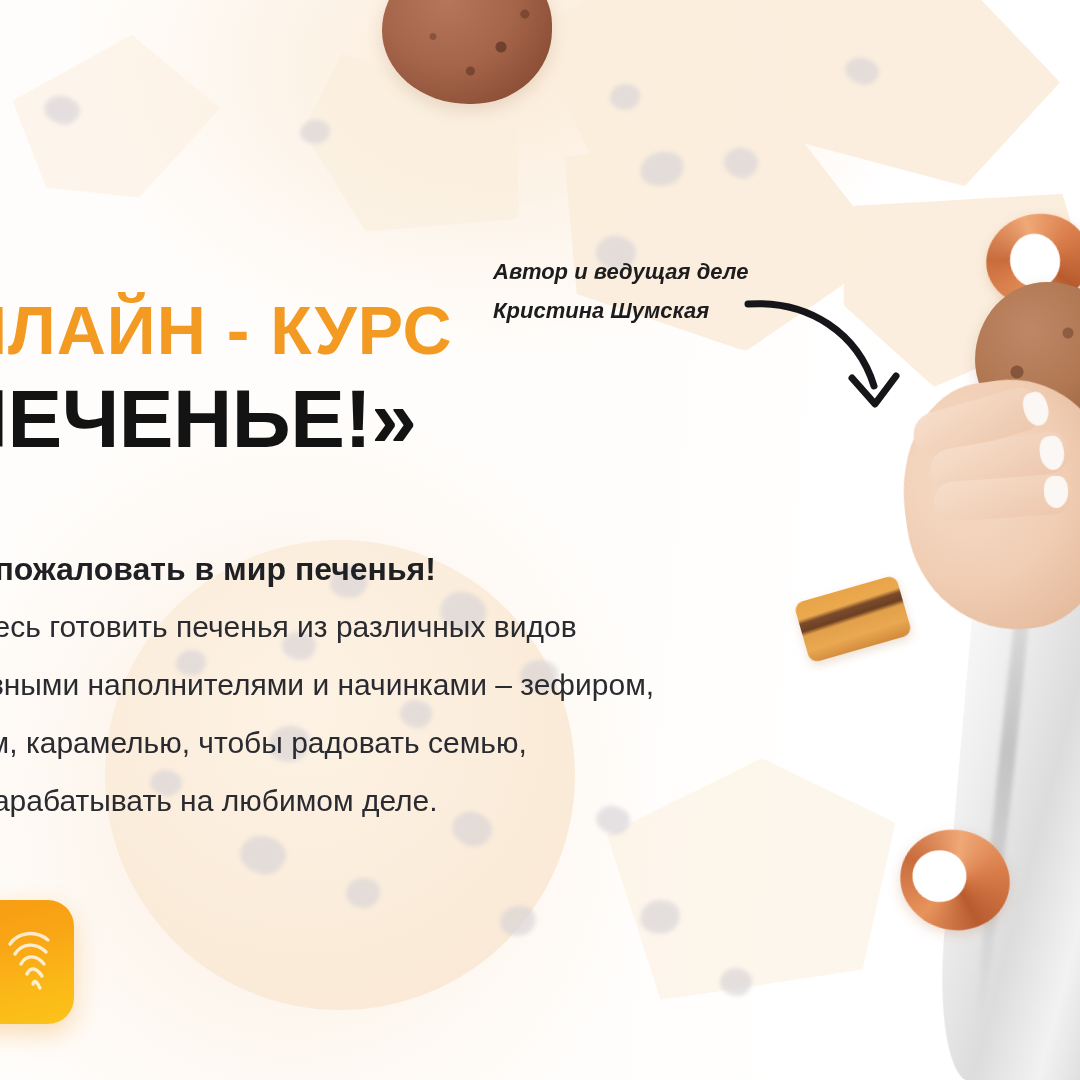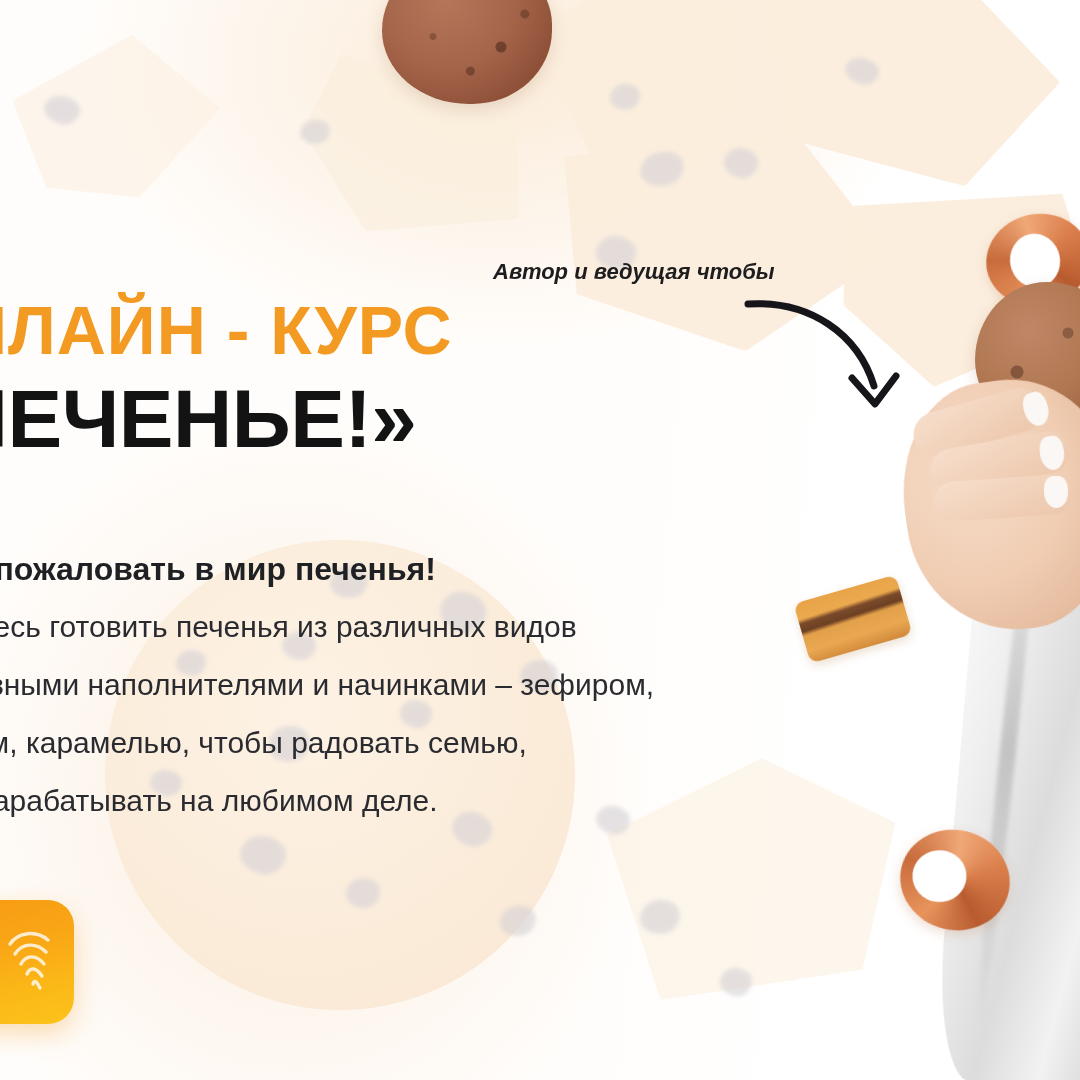--- a/index.html
+++ b/index.html
@@ -212,21 +212,22 @@
   <div class="lead">Добро пожаловать в мир печенья!</div>
 
   <div class="body-copy">
     <div class="l">Вы научитесь готовить печенья из различных видов</div>
     <div class="l">теста с разными наполнителями и начинками – зефиром,</div>
     <div class="l">шоколадом, карамелью, чтобы радовать семью,</div>
     <div class="l">друзей и зарабатывать на любимом деле.</div>
   </div>
 
   <div class="author">
-    <div class="ln">Автор и ведущая чтобы</div>
+    <div class="ln">Автор и ведущая деле</div>
+    <div class="ln ln2">Кристина Шумская</div>
   </div>
 
   <svg class="arrow" viewBox="0 0 170 135">
     <path d="M8 18 C70 14, 118 48, 134 100" fill="none" stroke="#16161a" stroke-width="7" stroke-linecap="round"></path>
     <path d="M112 92 L135 118 L156 90" fill="none" stroke="#16161a" stroke-width="7" stroke-linecap="round" stroke-linejoin="round"></path>
   </svg>
 
   <div class="cta">
     <svg class="fp" viewBox="0 0 56 64">
       <g fill="none" stroke="#ffffff" stroke-width="3.4" stroke-linecap="round">

